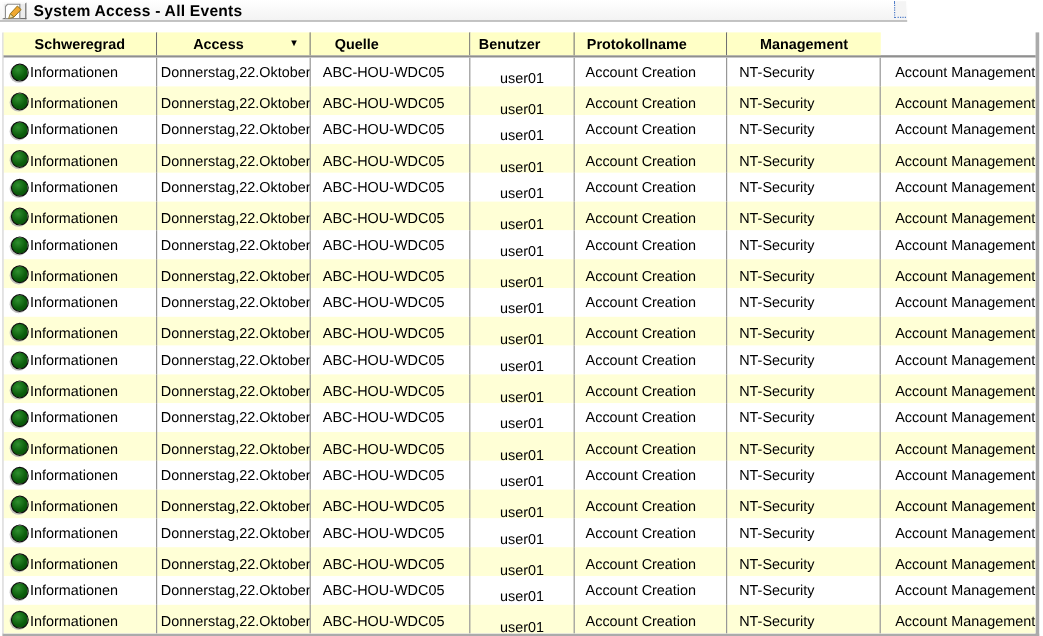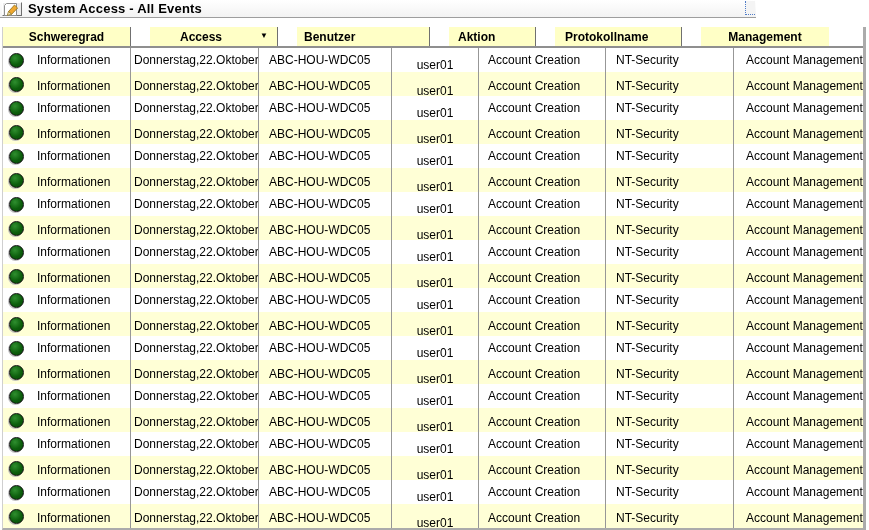--- a/index.html
+++ b/index.html
@@ -43,21 +43,20 @@
     border-right:3px solid #ababab;
     border-bottom:2px solid #ababab;
     box-sizing:content-box;
     background:#fff;
   }
   .thead{
     display:grid;
     grid-template-columns:128px 128px 133px 87px 127px 128px 129px;
     height:19px;
     border-bottom:2px solid #8f8f8f;
-    gap:19px;
   }
   .hcell{
     background:var(--header-bg,#ffffc6);
     border-right:1px solid #707070;
     font-size:12px;font-weight:bold;color:#000;
     display:flex;align-items:center;
     position:relative;white-space:nowrap;overflow:hidden;
     box-sizing:border-box;
   }
   .hcell:last-child{border-right:none;}
@@ -90,21 +89,21 @@
   
   .row:nth-child(even) .txt{position:relative;top:2px;}
   .sev-icon{
     width:15px;height:15px;border-radius:50%;
     margin-left:6px;flex:0 0 auto;
     background:radial-gradient(circle at 38% 32%, #2f8f2f 0%, #0c5e0c 55%, #084708 100%);
     border:1.5px solid #101010;
     box-shadow:-1px 1px 0 rgba(185,185,185,0.9);
     box-sizing:border-box;
   }
-  .c-sev .txt{margin-left:13px;}
+  .c-sev .txt{margin-left:1px;}
   .c-date{padding-left:3px;}
   .c-source{padding-left:10px;}
   .c-user{justify-content:center;align-items:flex-end;}
   .c-action{padding-left:9px;}
   .c-protocol{padding-left:10px;}
   .c-category{padding-left:12px;}
 </style>
 </head>
 <body>
 
@@ -122,26 +121,26 @@
 
 <div class="table">
   <div class="thead">
     <div class="hcell h-center">
       <span>Schweregrad</span>
     </div>
     <div class="hcell h-datum">
       <span>Access</span>
       <span class="sort-icon">▼</span>
     </div>
+    <div class="hcell h-quelle">
+      <span>Quelle</span>
+    </div>
     <div class="hcell h-benutzer">
       <span>Benutzer</span>
     </div>
-    <div class="hcell h-aktion">
-      <span>Aktion</span>
-    </div>
     <div class="hcell h-protokoll">
       <span>Protokollname</span>
     </div>
     <div class="hcell h-center">
       <span>Management</span>
     </div>
   </div>
   <div class="tbody" id="tbody">
   <div class="row">
     <div class="cell c-sev">

